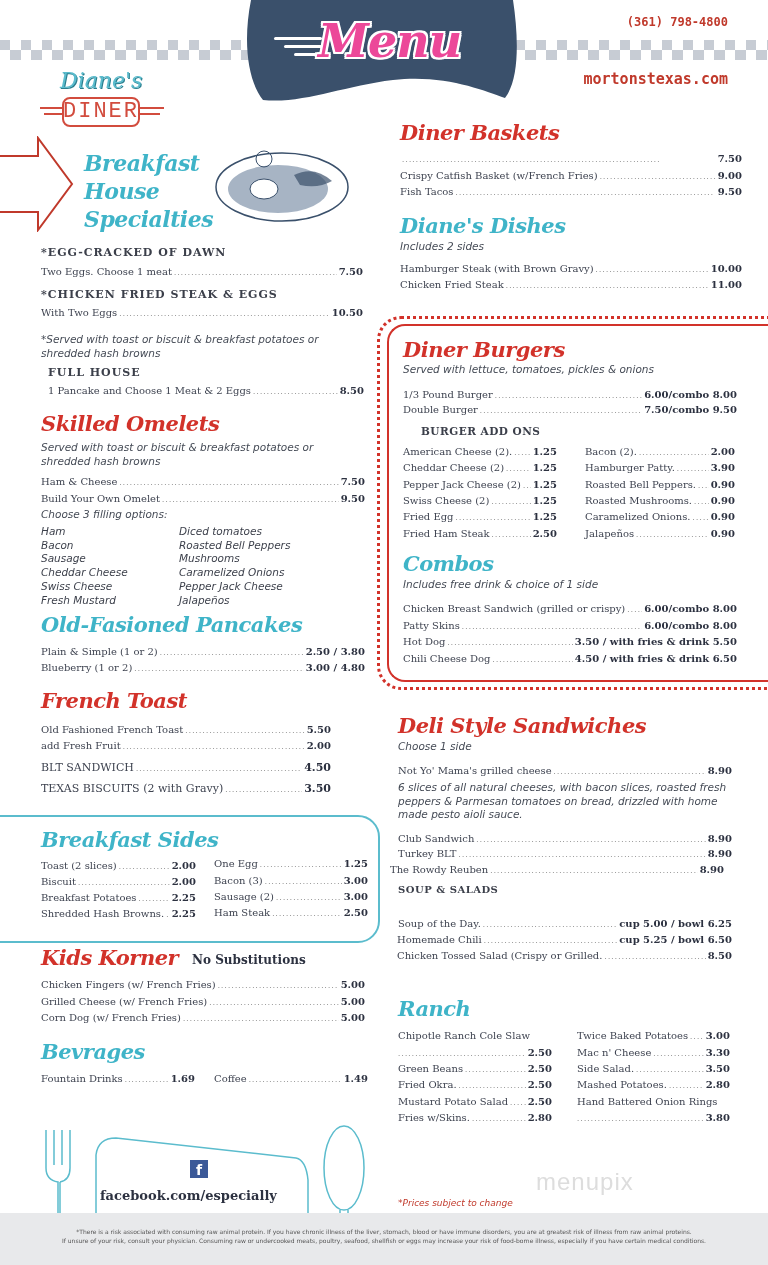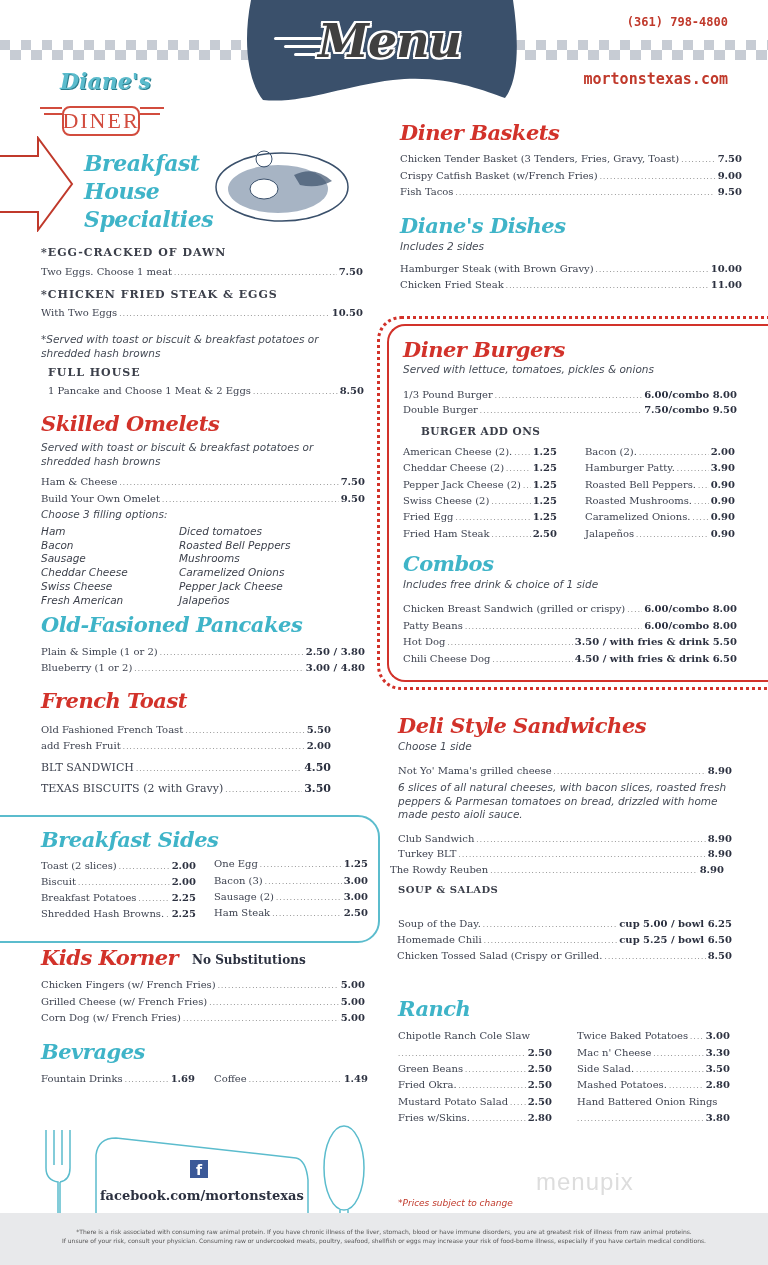--- a/index.html
+++ b/index.html
@@ -8,25 +8,25 @@
 .abs{position:absolute}
 .checker{position:absolute;top:40px;height:20px;background-image:
  linear-gradient(45deg,transparent 0,transparent 0),
  repeating-linear-gradient(90deg,#c5cad3 0 10px,transparent 10px 20px);
  }
 .checker .row1,.checker .row2{position:absolute;left:0;right:0;height:10px;
  background:repeating-linear-gradient(90deg,#c7ccd4 0 10px,#fff 10px 21px)}
 .checker .row1{top:0}
 .checker .row2{top:10px;background:repeating-linear-gradient(90deg,#fff 0 10px,#c7ccd4 10px 21px)}
 .blob{position:absolute;left:243px;top:0;width:275px;height:104px}
-.menu-title{position:absolute;left:318px;top:14px;font-family:"DejaVu Serif",serif;font-style:italic;font-weight:bold;font-size:46px;color:#404040;letter-spacing:-1px;text-shadow:2px 0 #fff,-2px 0 #fff,0 2px #fff,0 -2px #fff,2px 2px #fff,-2px -2px #fff,2px -2px #fff,-2px 2px #fff}
+.menu-title{position:absolute;left:318px;top:14px;font-family:"DejaVu Serif",serif;font-style:italic;font-weight:bold;font-size:46px;color:#ec4899;letter-spacing:-1px;text-shadow:2px 0 #fff,-2px 0 #fff,0 2px #fff,0 -2px #fff,2px 2px #fff,-2px -2px #fff,2px -2px #fff,-2px 2px #fff}
 .speed{position:absolute;height:3px;background:#fff;border-radius:2px}
 .contact{position:absolute;right:40px;font-family:"DejaVu Sans Mono",monospace;font-weight:bold;color:#c0392b;font-size:12px}
-.logo-script{position:absolute;left:60px;top:68px;font-family:"DejaVu Serif",serif;font-style:italic;font-weight:bold;font-size:22px;color:#5bbccd;text-shadow:1px 1px 0 #2a7e8e}
-.logo-box{position:absolute;left:62px;top:106px;width:78px;height:30px;border:2px solid #d24c3e;border-radius:8px;display:flex;align-items:center;justify-content:center;font-family:Liberation Serif, serif;font-size:22px;color:#d24c3e;letter-spacing:2px;line-height:1}
+.logo-script{position:absolute;left:60px;top:68px;font-family:"DejaVu Serif",serif;font-style:italic;font-weight:normal;font-size:22px;color:#5bbccd;text-shadow:1px 1px 0 #2a7e8e}
+.logo-box{position:absolute;left:62px;top:97px;width:78px;height:30px;border:2px solid #d24c3e;border-radius:8px;display:flex;align-items:center;justify-content:center;font-family:Liberation Mono, monospace;font-size:22px;color:#d24c3e;letter-spacing:2px;line-height:1}
 .logo-line{position:absolute;height:2px;background:#d24c3e}
 .script{font-family:"DejaVu Serif",serif;font-style:italic;font-weight:bold;letter-spacing:-0.5px}
 .red{color:#d2322a}
 .teal{color:#3fb4c8}
 .h{position:absolute;font-size:21px;line-height:1}
 .sub{position:absolute;font-family:"DejaVu Sans",sans-serif;font-style:italic;font-size:10.5px;color:#444a55}
 .row{position:absolute;display:flex;align-items:baseline;font-size:10px;color:#3e4350;white-space:nowrap;line-height:15px}
 .row .n{flex:0 0 auto}
 .row .d{flex:1 1 auto;overflow:hidden;margin:0 2px;color:#666}
 .row .d::after{content:". . . . . . . . . . . . . . . . . . . . . . . . . . . . . . . . . . . . . . . . . . . . . . . . . . . . . . . . . . . . . . . . . . . . . . . . . . . ";font-size:7px;letter-spacing:-0.5px}
@@ -125,21 +125,21 @@
     <span class="d"></span>
     <span class="p">9.50</span>
 </div>
 <div class="sub" style="left:41px;top:508px">Choose 3 filling options:</div>
 <div class="fillings" style="left:41px;top:525px">
   <div>Ham</div>
   <div>Bacon</div>
   <div>Sausage</div>
   <div>Cheddar Cheese</div>
   <div>Swiss Cheese</div>
-  <div>Fresh American</div>
+  <div>Fresh Mustard</div>
 </div>
 <div class="fillings" style="left:179px;top:525px">
   <div>Diced tomatoes</div>
   <div>Roasted Bell Peppers</div>
   <div>Mushrooms</div>
   <div>Caramelized Onions</div>
   <div>Pepper Jack Cheese</div>
   <div>Jalapeños</div>
 </div>
 
@@ -259,25 +259,24 @@
     <path d="M10,10 L10,48 Q10,60 22,62 L22,95"></path>
     <path d="M34,10 L34,48 Q34,60 24,62"></path>
     <path d="M18,10 L18,45 M26,10 L26,45"></path>
     <path d="M24,62 L24,95"></path>
     <path d="M60,95 L60,35 Q62,18 80,18 L260,38 Q270,40 272,60 L272,95"></path>
     <ellipse cx="308" cy="48" rx="20" ry="42"></ellipse>
     <path d="M304,90 L304,95 M312,90 L312,95"></path>
   </g>
 </svg>
 <div class="fb-icon">f</div>
-<div class="fb-text">facebook.com/mortonstexas</div>
+<div class="fb-text">facebook.com/especially</div>
 
 <div class="h script red" style="left:400px;top:122px">Diner Baskets</div>
 <div class="row" style="left:400px;top:151px;width:342px">
-    <span class="n">Chicken Tender Basket (3 Tenders, Fries, Gravy, Toast)</span>
     <span class="d"></span>
     <span class="p">7.50</span>
   </div>
 <div class="row" style="left:400px;top:168px;width:342px">
     <span class="n">Crispy Catfish Basket (w/French Fries)</span>
     <span class="d"></span>
     <span class="p">9.00</span>
   </div>
 <div class="row" style="left:400px;top:184px;width:342px">
     <span class="n">Fish Tacos</span>
@@ -379,21 +378,21 @@
 </div>
 
 <div class="h script teal" style="left:403px;top:553px">Combos</div>
 <div class="sub" style="left:403px;top:578px">Includes free drink &amp; choice of 1 side</div>
 <div class="row" style="left:403px;top:601px;width:334px">
     <span class="n">Chicken Breast Sandwich (grilled or crispy)</span>
     <span class="d"></span>
     <span class="p">6.00/combo 8.00</span>
   </div>
 <div class="row" style="left:403px;top:618px;width:334px">
-    <span class="n">Patty Beans</span>
+    <span class="n">Patty Skins</span>
     <span class="d"></span>
     <span class="p">6.00/combo 8.00</span>
   </div>
 <div class="row" style="left:403px;top:634px;width:334px">
     <span class="n">Hot Dog</span>
     <span class="d"></span>
     <span class="p">3.50 / with fries &amp; drink 5.50</span>
   </div>
 <div class="row" style="left:403px;top:651px;width:334px">
     <span class="n">Chili Cheese Dog</span>

